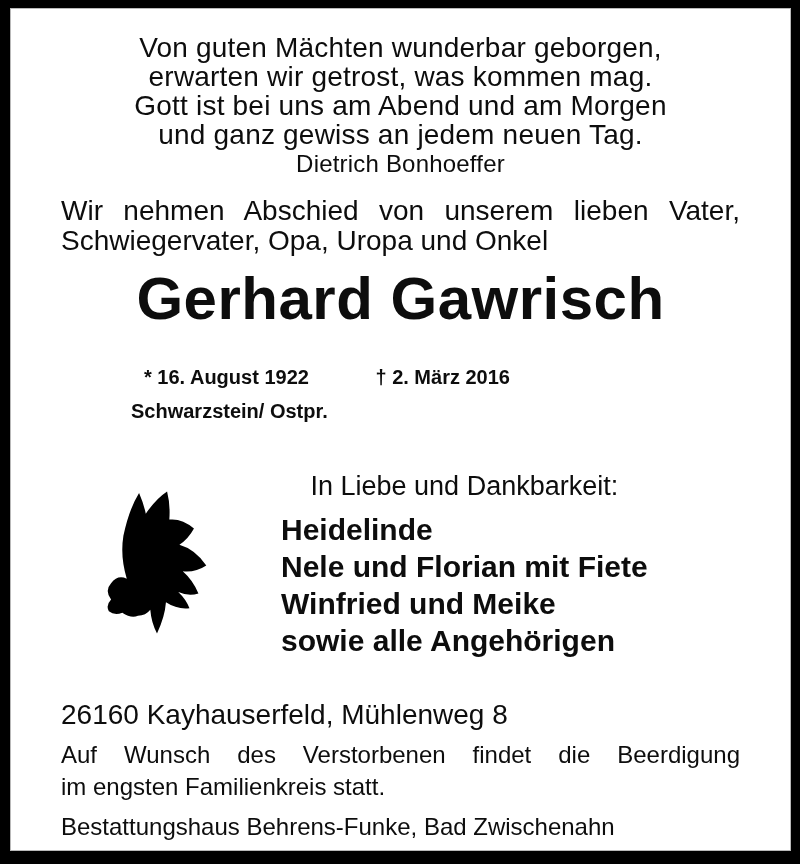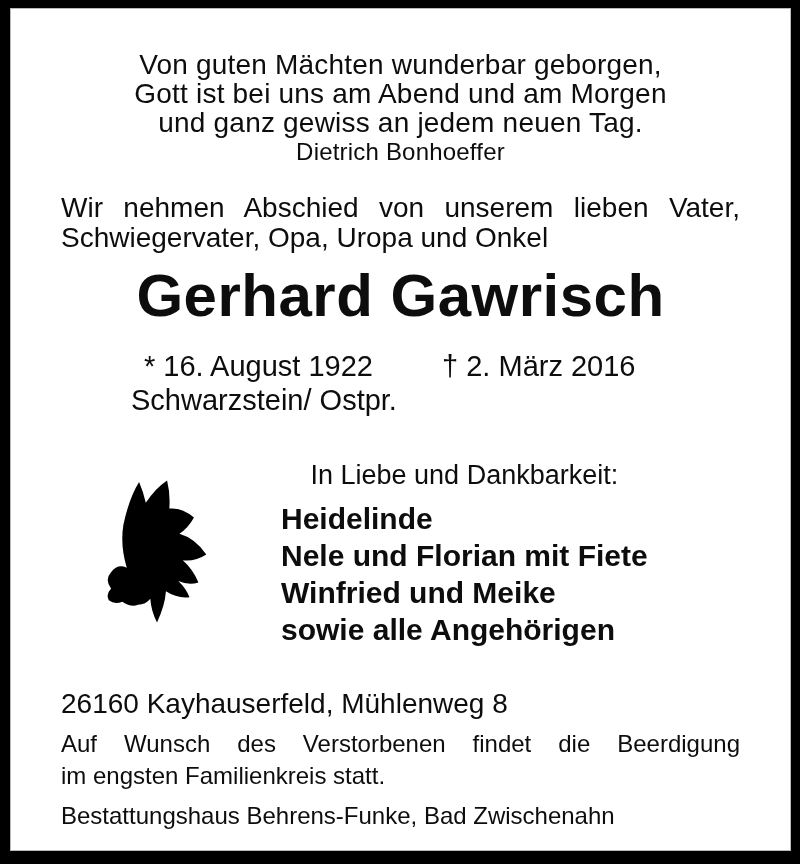--- a/index.html
+++ b/index.html
@@ -11,60 +11,60 @@
     padding: 8px 9px 13px 10px;
     font-family: "Liberation Sans", "DejaVu Sans", sans-serif;
     color: #0d0d0d;
   }
   .inner {
     width: 100%;
     height: 100%;
     box-sizing: border-box;
     background: #ffffff;
     border: 1px solid #b9b9b9;
-    padding: 41px 50px 0 50px;
+    padding: 24px 50px 0 50px;
     overflow: hidden;
   }
   
   .quote {
     text-align: center;
     font-size: 28px;
     line-height: 29px;
     letter-spacing: 0.2px;
   }
   .quote .attribution {
     font-size: 24px;
     line-height: 27px;
     margin-top: 1px;
   }
   
   .intro {
-    margin-top: 28px;
+    margin-top: 19px;
     font-size: 28px;
     line-height: 30px;
   }
   .just {
     text-align: justify;
     text-align-last: justify;
   }
   
   .name {
     margin: 12px 0 8px 0;
     text-align: center;
     font-size: 60px;
     line-height: 62px;
     font-weight: bold;
     letter-spacing: 0.5px;
   }
   
   .dates {
-    margin-top: 22px;
-    font-size: 29px;
+    margin-top: 30px;
+    font-size: 20px;
     line-height: 34px;
-    font-weight: normal;
+    font-weight: bold;
   }
   .dates-row { margin-left: 83px; }
   .dates-row .death { margin-left: 61px; }
   .birthplace { margin-left: 70px; }
   
   .tribute {
     margin-top: 43px;
     display: flex;
     align-items: flex-start;
   }
@@ -106,20 +106,21 @@
   }
 </style>
 </head>
 <body>
 
 <div class="page">
   <div class="inner">
 
     <div class="quote">
       <div>Von guten Mächten wunderbar geborgen,</div>
+      <div>erwarten wir getrost, was kommen mag.</div>
       <div>Gott ist bei uns am Abend und am Morgen</div>
       <div>und ganz gewiss an jedem neuen Tag.</div>
       <div class="attribution">Dietrich Bonhoeffer</div>
     </div>
 
     <div class="intro">
       <div class="just">Wir nehmen Abschied von unserem lieben Vater,</div>
       <div>Schwiegervater, Opa, Uropa und Onkel</div>
     </div>
 

